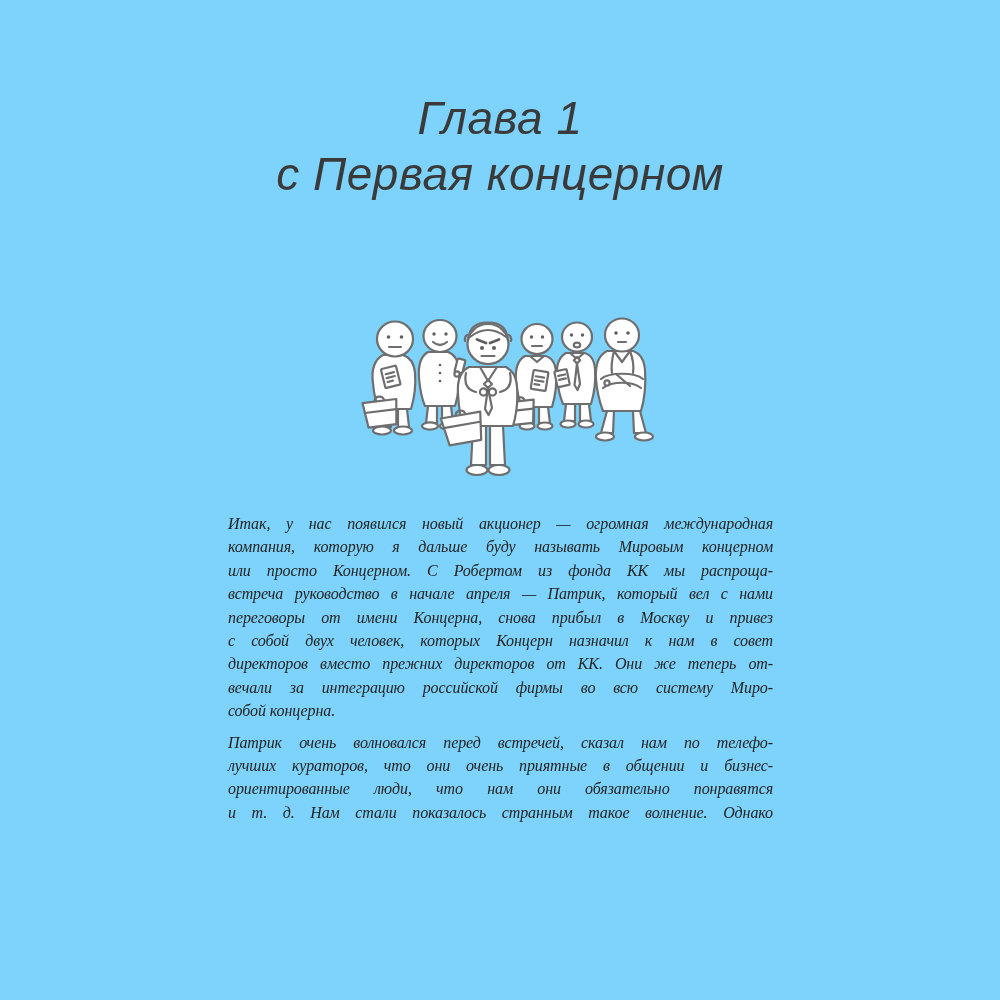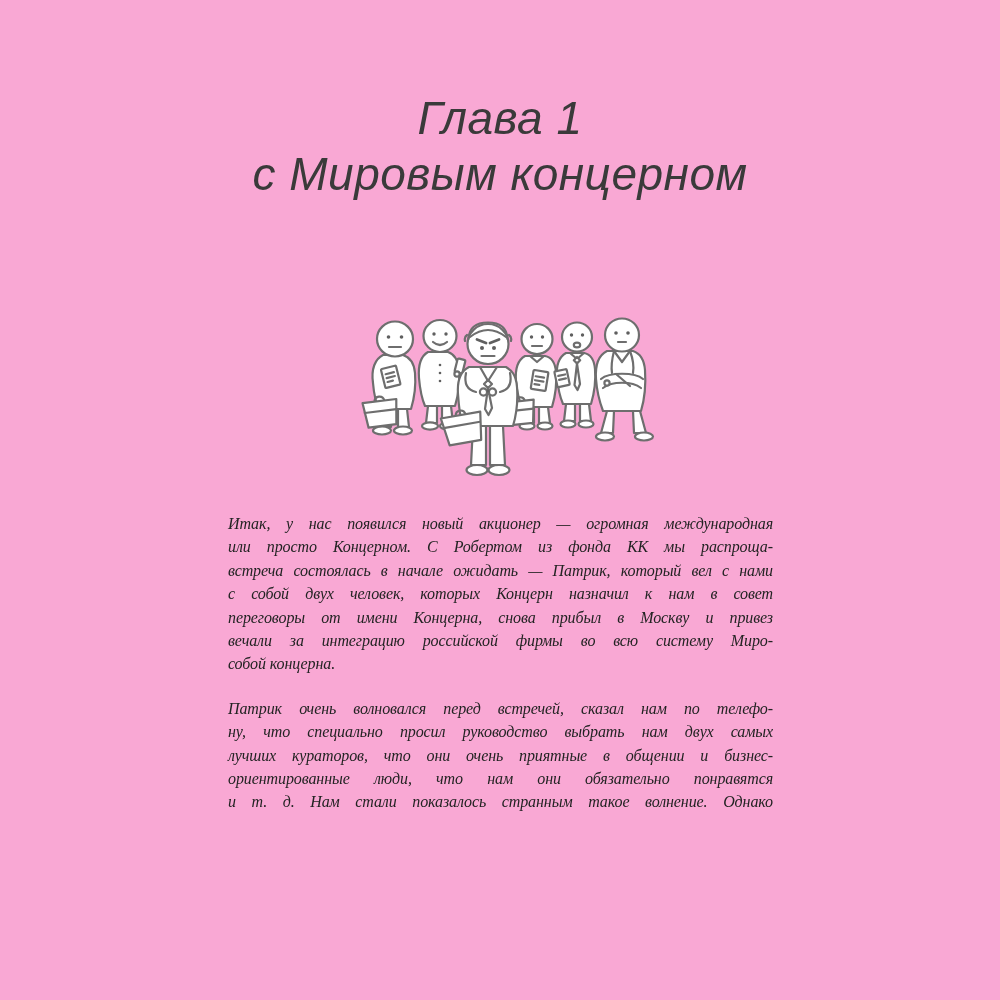--- a/index.html
+++ b/index.html
@@ -1,19 +1,19 @@
 <!DOCTYPE html>
 <html><head>
 <meta charset="utf-8">
 <style>
   html,body{margin:0;padding:0;}
   .page{
     position:relative;
     width:1000px;height:1000px;
-    background:#f9a8d4;
+    background:#7dd3fc;
     overflow:hidden;
     font-family:"Liberation Serif", serif;
   }
   .chapter-title{
     position:absolute;
     top:90px;left:0;right:0;
     text-align:center;
     font-family:"Liberation Sans", sans-serif;
     font-style:italic;
     font-weight:400;
@@ -35,36 +35,36 @@
   .article{
     position:absolute;
     top:512px;left:228px;
     width:545px;
     font-size:16px;
     line-height:23.4px;
     color:#232323;
     letter-spacing:-0.1px;
     font-style:italic;
   }
-  .para + .para{margin-top:21px;}
+  .para + .para{margin-top:8px;}
   .line{
     text-align:justify;
     text-align-last:justify;
     white-space:normal;
   }
   .line.last{text-align-last:left;}
 </style>
 </head>
 <body>
 
 <div class="page">
 
   <div class="chapter-title">
     <div>Глава 1</div>
-    <div>с Мировым концерном</div>
+    <div>с Первая концерном</div>
   </div>
 
   <div class="figure-wrap">
     <svg viewBox="0 0 330 195" xmlns="http://www.w3.org/2000/svg">
 
       <g>
         <path class="ill" d="M33,62 C25,66 21,76 23,90 C24,102 26,110 29,116 L61,116 C64,106 66,92 65,80 C64,68 59,64 53,62 Z"></path>
         <path class="ill" d="M33,116 L29,134 L41,134 L42,116 Z"></path>
         <path class="ill" d="M48,116 L48,134 L59,134 L57,116 Z"></path>
         <ellipse class="ill" cx="32" cy="137.5" rx="9" ry="4"></ellipse>
@@ -190,29 +190,30 @@
         <circle class="ill-dot" cx="132" cy="55" r="2"></circle>
         <circle class="ill-dot" cx="144" cy="55" r="2"></circle>
         <path class="ill-open" d="M131.5,63 L144.5,63"></path>
       </g>
     </svg>
   </div>
 
   <div class="article">
       <div class="para">
         <div class="line">Итак, у нас появился новый акционер — огромная международная</div>
+        <div class="line">компания, которую я дальше буду называть Мировым концерном</div>
         <div class="line">или просто Концерном. С Робертом из фонда КК мы распроща-</div>
-        <div class="line">встреча состоялась в начале ожидать — Патрик, который вел с нами</div>
+        <div class="line">встреча руководство в начале апреля — Патрик, который вел с нами</div>
+        <div class="line">переговоры от имени Концерна, снова прибыл в Москву и привез</div>
         <div class="line">с собой двух человек, которых Концерн назначил к нам в совет</div>
-        <div class="line">переговоры от имени Концерна, снова прибыл в Москву и привез</div>
+        <div class="line">директоров вместо прежних директоров от КК. Они же теперь от-</div>
         <div class="line">вечали за интеграцию российской фирмы во всю систему Миро-</div>
         <div class="line last">собой концерна.</div>
       </div>
       <div class="para">
         <div class="line">Патрик очень волновался перед встречей, сказал нам по телефо-</div>
-        <div class="line">ну, что специально просил руководство выбрать нам двух самых</div>
         <div class="line">лучших кураторов, что они очень приятные в общении и бизнес-</div>
         <div class="line">ориентированные люди, что нам они обязательно понравятся</div>
         <div class="line">и т. д. Нам стали показалось странным такое волнение. Однако</div>
       </div>
     </div>
 
 </div>
 
 </body></html>

